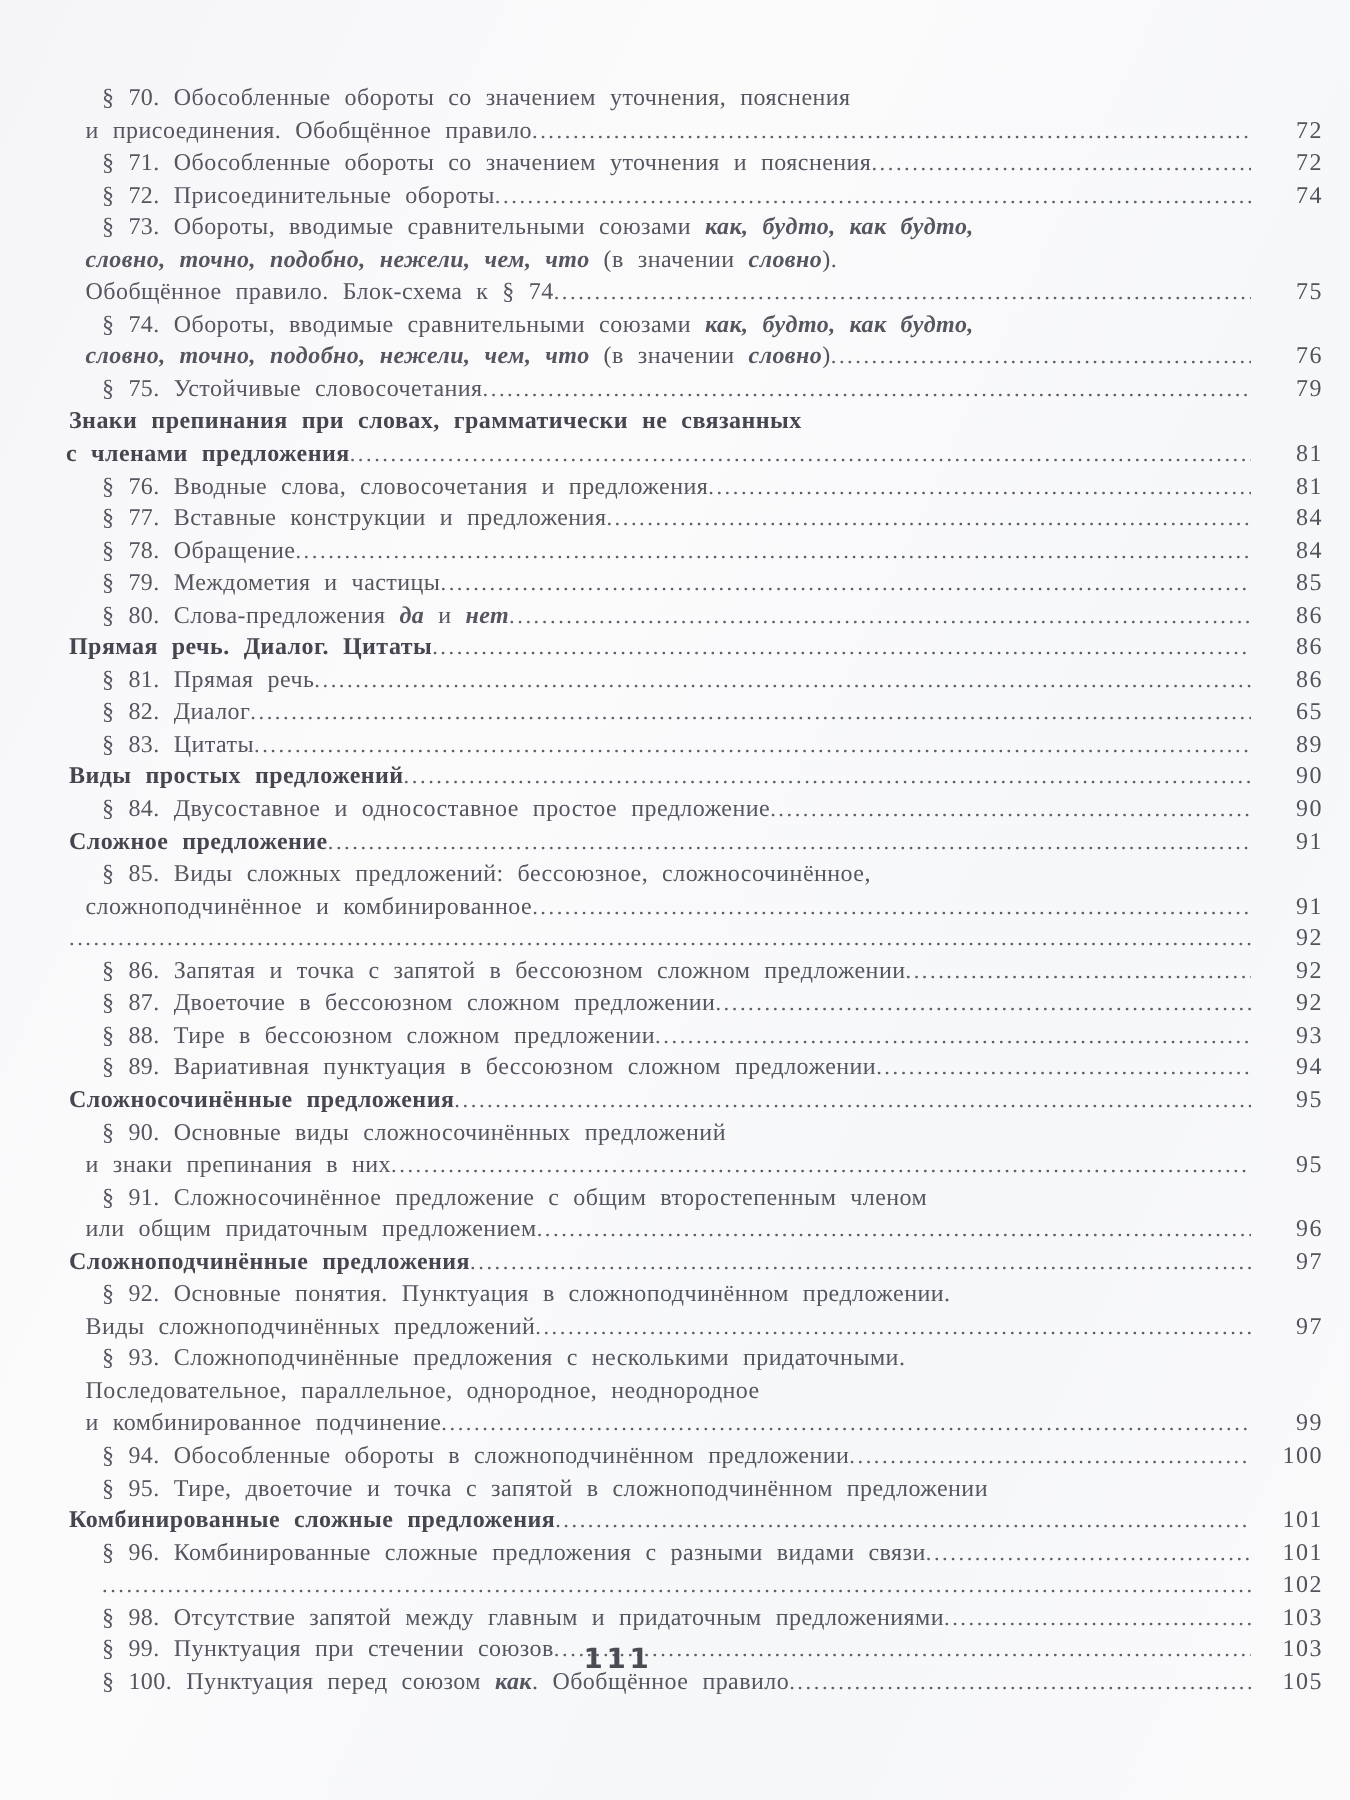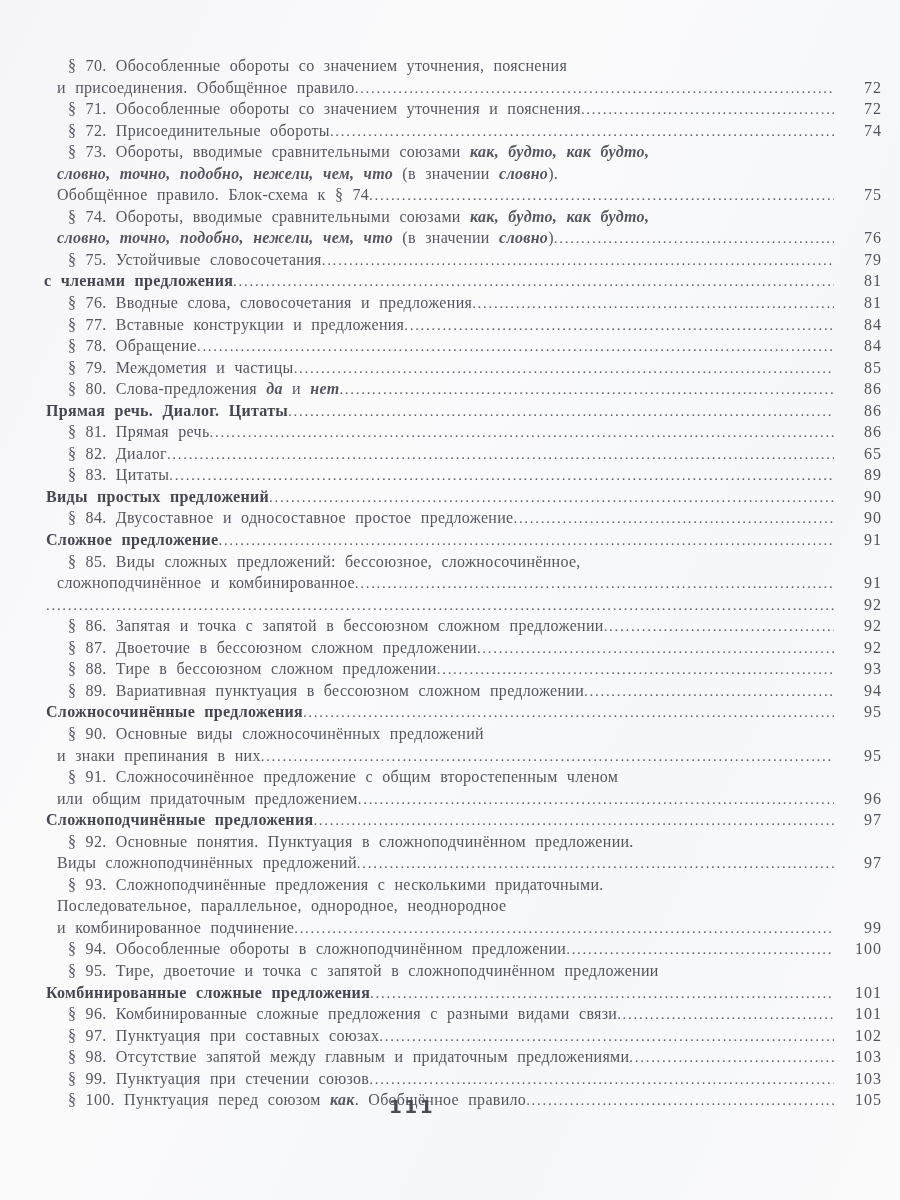--- a/index.html
+++ b/index.html
@@ -104,20 +104,23 @@
       <div class="row cont">
         <span class="txt"><span class="it">словно, точно, подобно, нежели, чем, что</span><span> (в значении </span><span class="it">словно</span><span>)</span></span>
         <span class="dots">........................................................................................................................................................................................................</span>
         <span class="pg">76</span>
       </div>
       <div class="row entry">
         <span class="txt"><span>§ 75. Устойчивые словосочетания</span></span>
         <span class="dots">........................................................................................................................................................................................................</span>
         <span class="pg">79</span>
       </div>
+      <div class="row heading">
+        <span class="txt"><span>Знаки препинания при словах, грамматически не связанных</span></span>
+      </div>
       <div class="row headcont">
         <span class="txt"><span>с членами предложения</span></span>
         <span class="dots">........................................................................................................................................................................................................</span>
         <span class="pg">81</span>
       </div>
       <div class="row entry">
         <span class="txt"><span>§ 76. Вводные слова, словосочетания и предложения</span></span>
         <span class="dots">........................................................................................................................................................................................................</span>
         <span class="pg">81</span>
       </div>
@@ -265,21 +268,20 @@
         <span class="txt"><span>Комбинированные сложные предложения</span></span>
         <span class="dots">........................................................................................................................................................................................................</span>
         <span class="pg">101</span>
       </div>
       <div class="row entry">
         <span class="txt"><span>§ 96. Комбинированные сложные предложения с разными видами связи</span></span>
         <span class="dots">........................................................................................................................................................................................................</span>
         <span class="pg">101</span>
       </div>
       <div class="row entry">
-        <span class="txt"><span>§ 97. Пунктуация при составных союзах</span></span>
         <span class="dots">........................................................................................................................................................................................................</span>
         <span class="pg">102</span>
       </div>
       <div class="row entry">
         <span class="txt"><span>§ 98. Отсутствие запятой между главным и придаточным предложениями</span></span>
         <span class="dots">........................................................................................................................................................................................................</span>
         <span class="pg">103</span>
       </div>
       <div class="row entry">
         <span class="txt"><span>§ 99. Пунктуация при стечении союзов</span></span>

